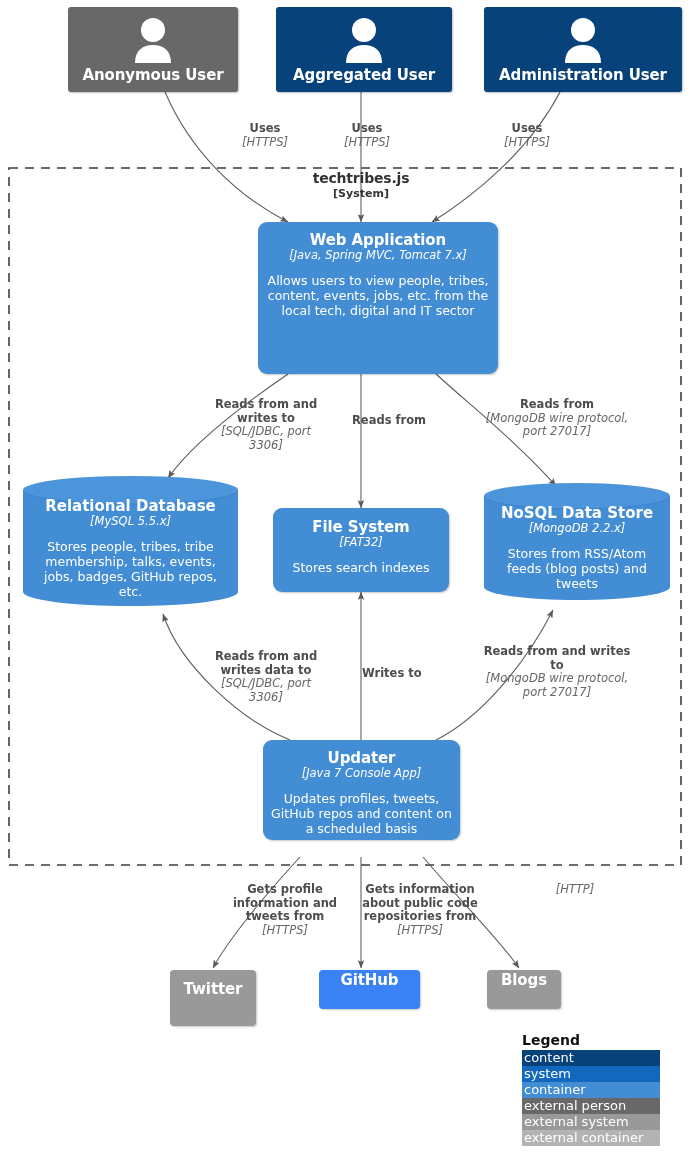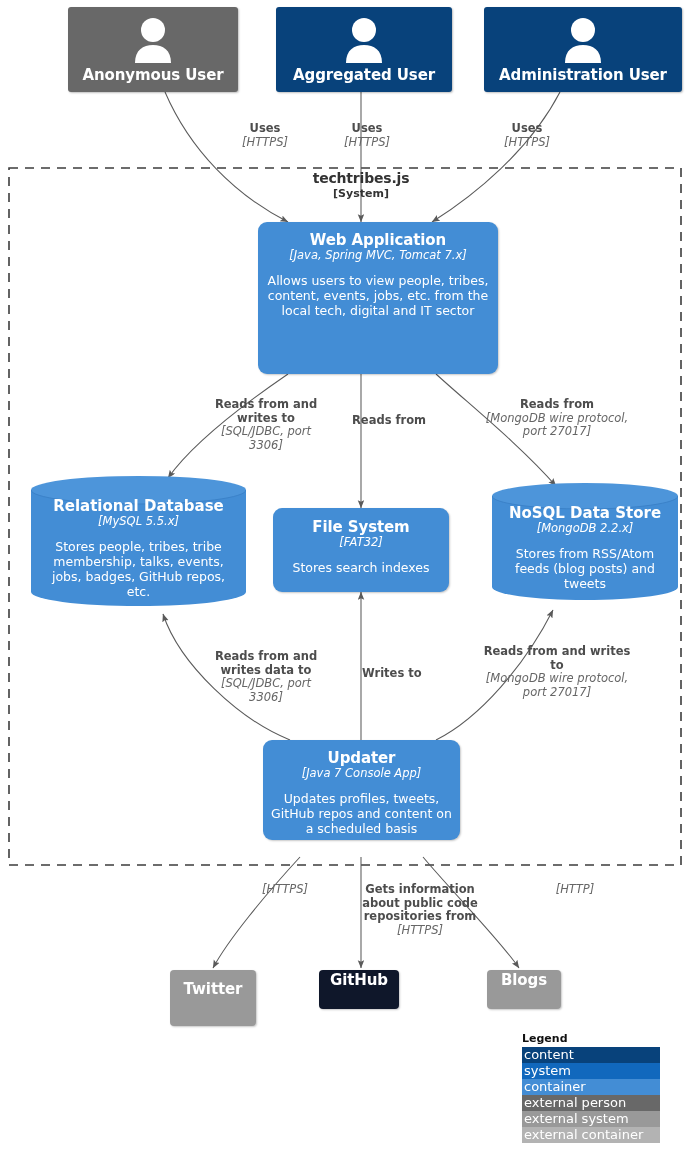--- a/index.html
+++ b/index.html
@@ -61,21 +61,20 @@
     box-shadow: 1px 1px 2px rgba(0,0,0,0.22);
     padding-top: 10px;
   }
   .container-box .nm { font-size: 15px; }
   .container-box .tech { font-size: 11.5px; }
   .container-box .desc { font-size: 12.5px; }
   
   .cyl {
     position: absolute;
     z-index: 3;
-    margin-left: 8px;
   }
   .cyl .cyl-body {
     position: absolute; left: 0; right: 0; top: 0; bottom: 0;
     z-index: 1;
   }
   .cyl .cyl-content {
     position: absolute;
     left: 0; right: 0; top: 0; bottom: 0;
     z-index: 2;
     display: flex;
@@ -138,21 +137,21 @@
   
   #legend {
     position: absolute;
     left: 522px;
     top: 1032px;
     width: 138px;
     z-index: 5;
   }
   #legend .leg-title {
     font-weight: bold;
-    font-size: 11px;
+    font-size: 14px;
     color: #111111;
     margin-bottom: 2px;
   }
   #legend .leg-row {
     height: 16px;
     line-height: 16px;
     font-size: 13px;
     color: #ffffff;
     padding-left: 2px;
     white-space: nowrap;
@@ -305,34 +304,35 @@
     <span class="el-tech">[MongoDB wire protocol, port 27017]</span>
   </div>
 
   <div class="node container-box" style="left:263px; top:740px; width:197px; height:100px; background:#438dd5;">
     <span class="nm">Updater</span>
     <span class="tech">[Java 7 Console App]</span>
     <span class="desc">Updates profiles, tweets, GitHub repos and content on a scheduled basis</span>
   </div>
 
   <div class="edge-label" style="left:228px; top:883px; width:114px;">
+    <span class="el-main">Gets profile information and tweets from</span>
     <span class="el-tech">[HTTPS]</span>
   </div>
   <div class="edge-label" style="left:359px; top:883px; width:122px;">
     <span class="el-main">Gets information about public code repositories from</span>
     <span class="el-tech">[HTTPS]</span>
   </div>
   <div class="edge-label" style="left:505px; top:883px; width:140px;">
     <span class="el-tech">[HTTP]</span>
   </div>
 
   <div class="node ext-sys" style="left:170px; top:970px; width:86px; height:56px; background:#999999; padding-top:0;">
     <span class="nm">Twitter</span>
   </div>
-  <div class="node ext-sys" style="left:319px; top:970px; width:80px; height:39px; background:#0f172a; padding-top:0;">
+  <div class="node ext-sys" style="left:319px; top:970px; width:101px; height:39px; background:#3b82f6; padding-top:0;">
     <span class="nm">GitHub</span>
   </div>
   <div class="node ext-sys" style="left:487px; top:970px; width:74px; height:39px; background:#999999; padding-top:0;">
     <span class="nm">Blogs</span>
   </div>
 
   <div id="legend">
     <div class="leg-title">Legend</div>
     <div class="leg-row" style="background:#08427b;">content</div>
     <div class="leg-row" style="background:#1168bd;">system</div>

